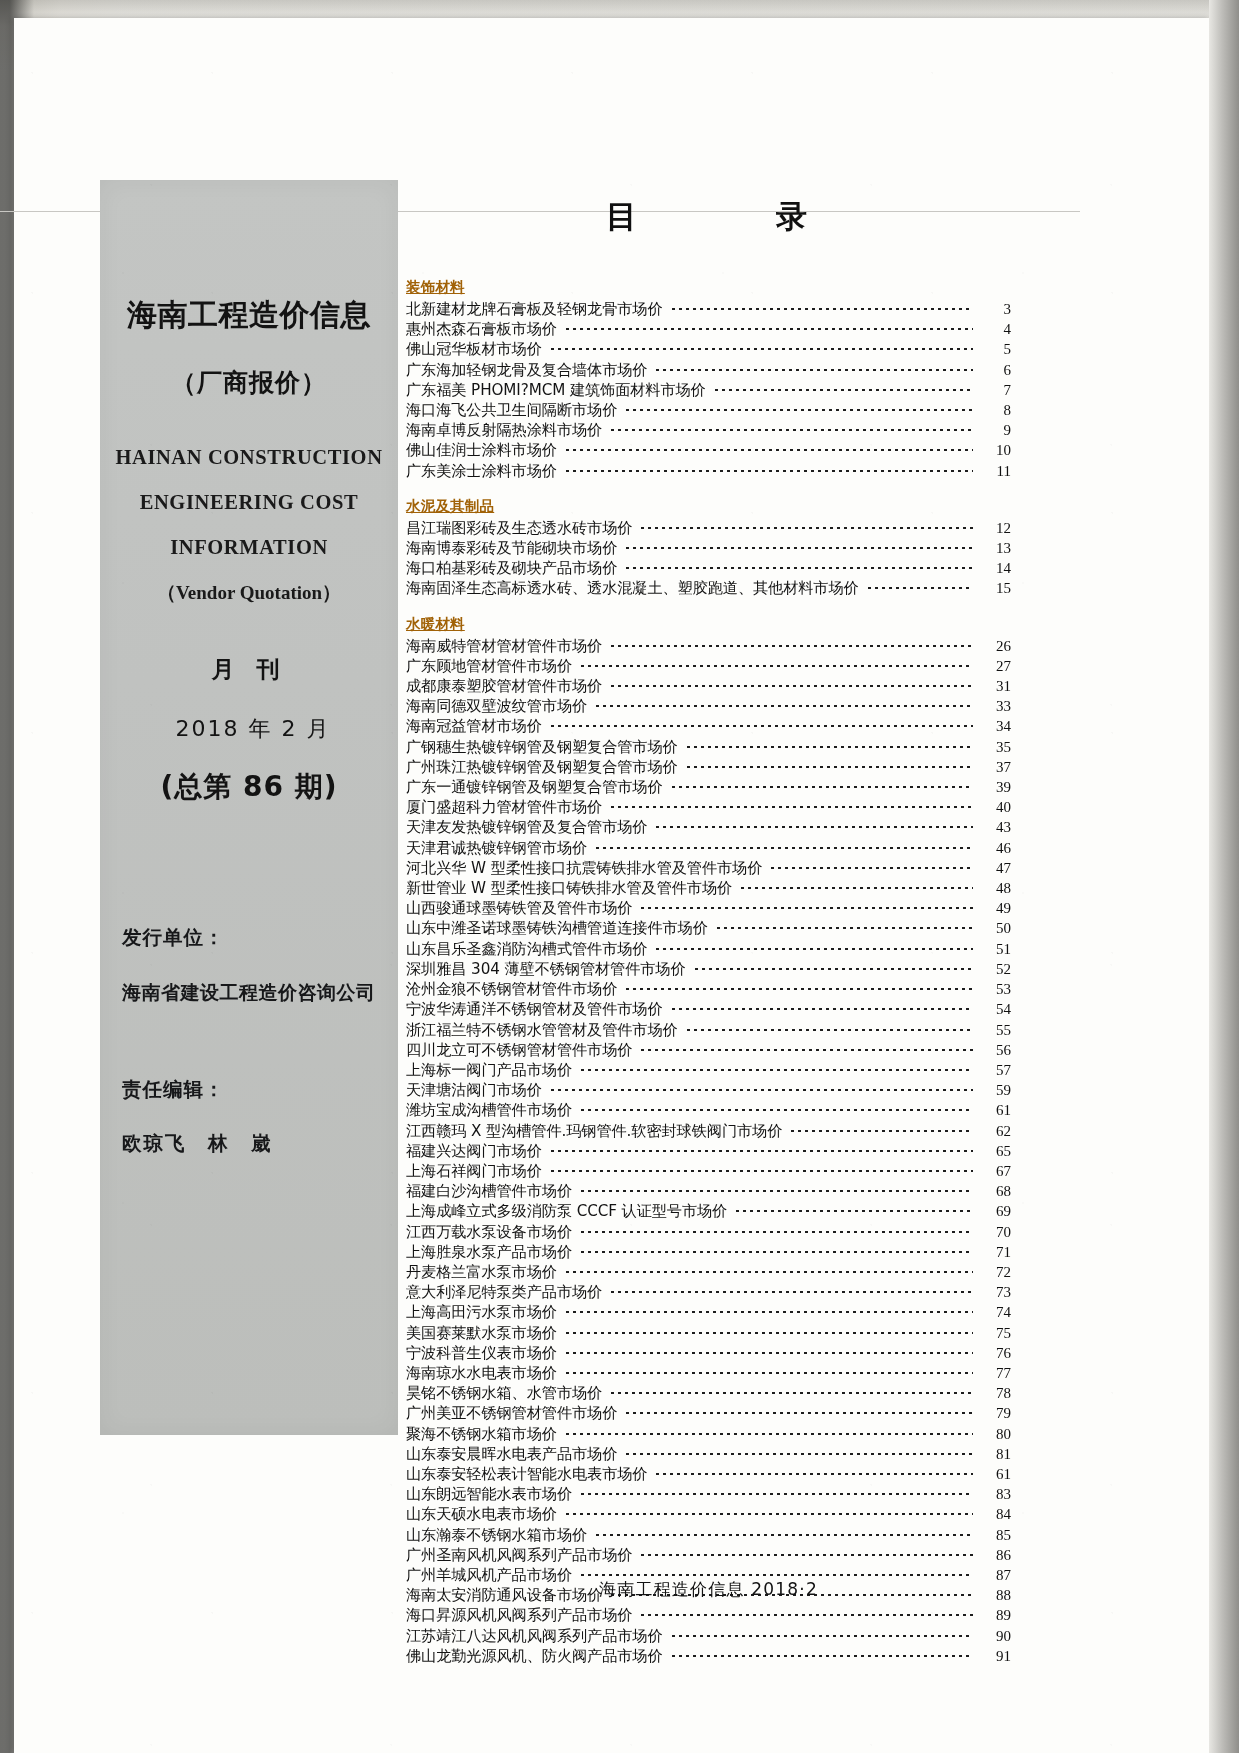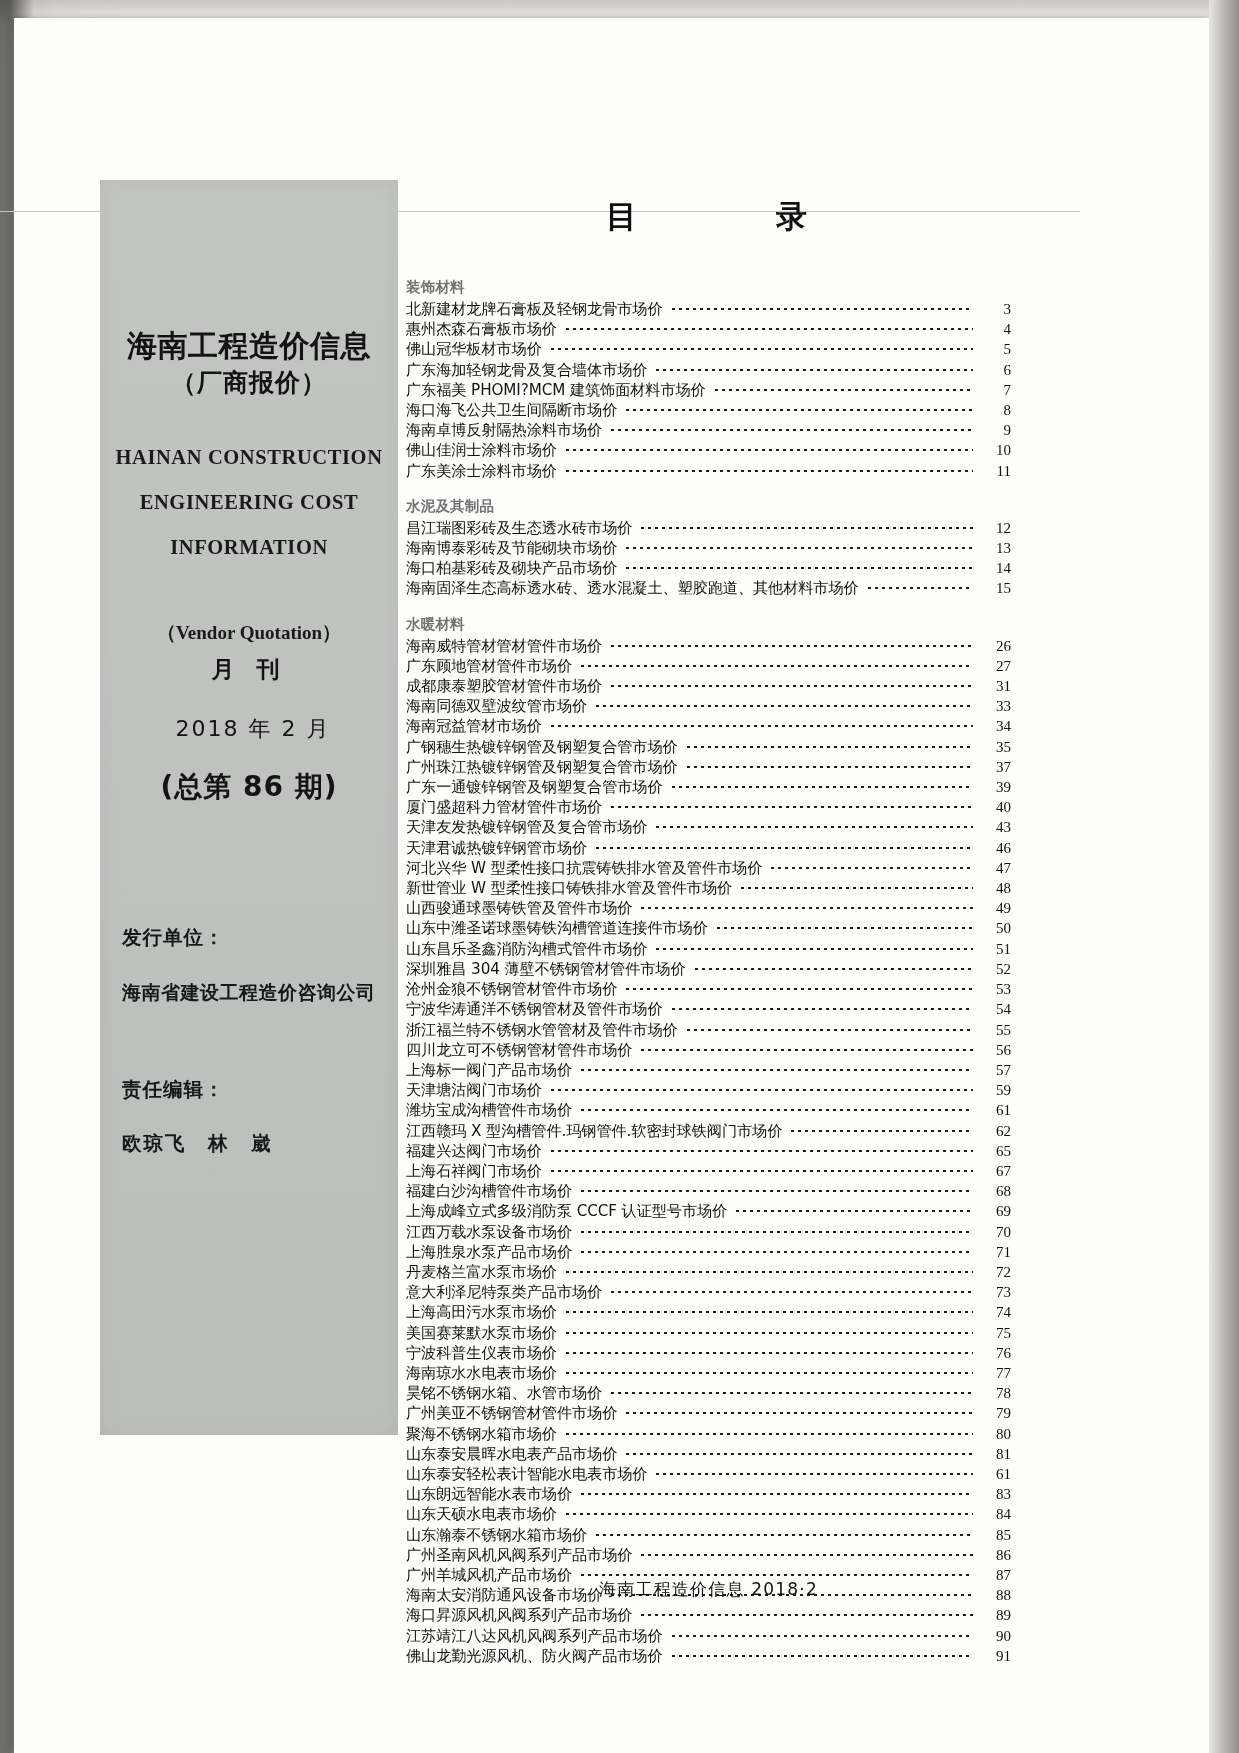--- a/index.html
+++ b/index.html
@@ -63,21 +63,21 @@
   .cover-inner {
     position: relative;
     width: 100%;
     height: 100%;
     text-align: center;
     color: #1b1b1b;
   }
   .cv-title {
     position: absolute;
     left: 0; right: 0;
-    top: 146px;
+    top: 115px;
     font-family: "DejaVu Sans", sans-serif;
     font-size: 30px;
     font-weight: 700;
     letter-spacing: 0.5px;
     color: #131313;
   }
   .cv-subtitle {
     position: absolute;
     left: 0; right: 0;
     top: 186px;
@@ -100,21 +100,20 @@
   .cv-en2 { top: 311px; }
   .cv-en3 { top: 356px; }
   .cv-en4 {
     position: absolute;
     left: 0; right: 0;
     top: 400px;
     font-family: "Liberation Serif", serif;
     font-weight: 700;
     font-size: 19px;
     color: #1a1a1a;
-    margin-top: 40px;
   }
   .cv-monthly {
     position: absolute;
     left: 0; right: 0;
     top: 474px;
     font-family: "DejaVu Sans", sans-serif;
     font-size: 23px;
     font-weight: 700;
     letter-spacing: 7px;
     color: #131313;
@@ -174,23 +173,24 @@
     margin-bottom: 40px;
   }
   .section {
     margin-bottom: 16px;
   }
   .section:last-child { margin-bottom: 6px; }
   .section-heading {
     font-family: "DejaVu Sans", sans-serif;
     font-size: 14.5px;
     font-weight: 700;
-    color: #737373;
+    color: #a16207;
     letter-spacing: 0.2px;
     margin-bottom: 2px;
+    text-decoration: underline;
   }
   .entry {
     display: flex;
     align-items: baseline;
     font-size: 15.2px;
     line-height: 20.2px;
     color: #141414;
     white-space: nowrap;
   }
   .entry-label {

